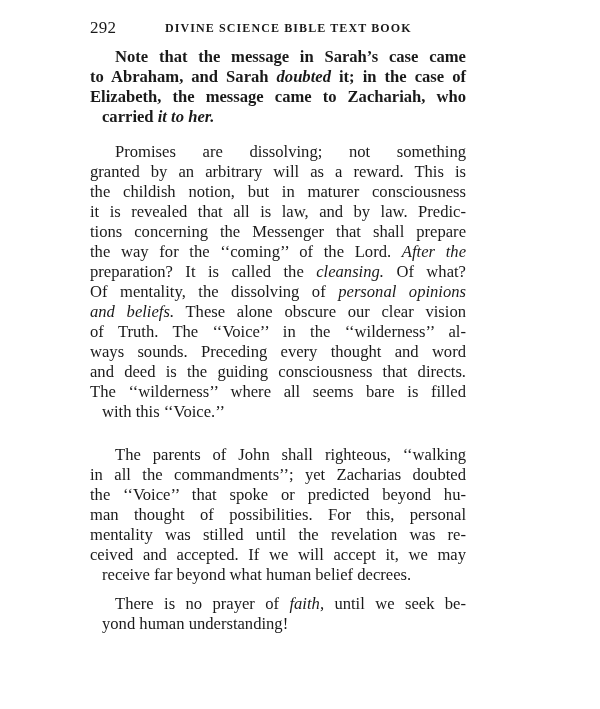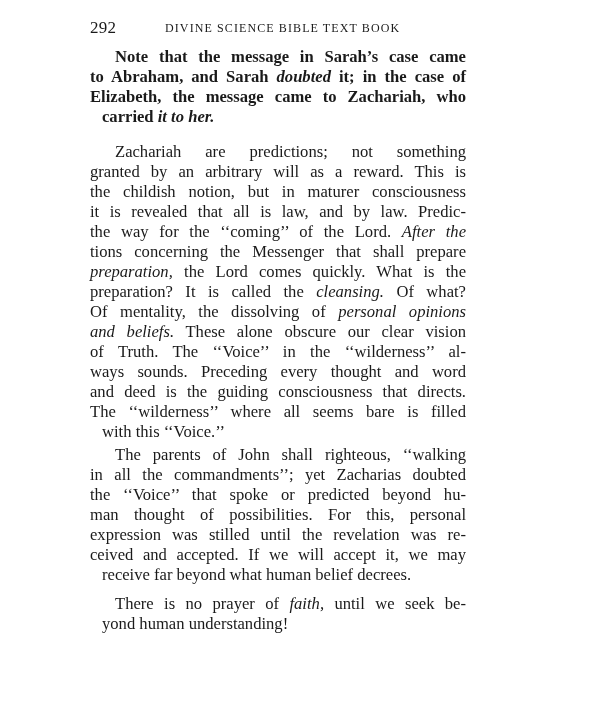--- a/index.html
+++ b/index.html
@@ -36,21 +36,21 @@
       letter-spacing: 0.2px;
     }
     .book-title {
       position: absolute;
       left: 75px;
       top: 3px;
       font-size: 12px;
       letter-spacing: 1.1px;
       font-variant: small-caps;
       text-transform: uppercase;
-      font-weight: normal;
+      font-weight: bold;
     }
     .body-text {
       position: absolute;
       left: 0;
       top: 0;
       width: 376px;
       font-size: 16.6px;
       line-height: 20px;
     }
     .para {
@@ -90,42 +90,41 @@
   </div>
 
   <div class="body-text">
     <div class="para" id="p1">
         <span class="line indent"><span>Note that the message in Sarah’s case came</span></span>
         <span class="line"><span>to Abraham, and Sarah </span><span class="seg-italic">doubted</span><span> it; in the case of</span></span>
         <span class="line"><span>Elizabeth, the message came to Zachariah, who</span></span>
         <span class="line last"><span>carried </span><span class="seg-italic">it to her.</span></span>
       </div>
     <div class="para" id="p2">
-        <span class="line indent"><span>Zachariah are predictions; not something</span></span>
+        <span class="line indent"><span>Promises are dissolving; not something</span></span>
         <span class="line"><span>granted by an arbitrary will as a reward.  This is</span></span>
         <span class="line"><span>the childish notion, but in maturer consciousness</span></span>
         <span class="line"><span>it is revealed that all is law, and by law.  Predic-</span></span>
+        <span class="line"><span>tions concerning the Messenger that shall prepare</span></span>
         <span class="line"><span>the way for the ‘‘coming’’ of the Lord.  </span><span class="seg-italic">After the</span></span>
-        <span class="line"><span>tions concerning the Messenger that shall prepare</span></span>
-        <span class="line"><span class="seg-italic">preparation,</span><span> the Lord comes quickly.  What is the</span></span>
         <span class="line"><span>preparation?  It is called the </span><span class="seg-italic">cleansing.</span><span>  Of what?</span></span>
         <span class="line"><span>Of mentality, the dissolving of </span><span class="seg-italic">personal opinions</span></span>
         <span class="line"><span class="seg-italic">and beliefs.</span><span>  These alone obscure our clear vision</span></span>
         <span class="line"><span>of Truth.  The ‘‘Voice’’ in the ‘‘wilderness’’ al-</span></span>
         <span class="line"><span>ways sounds.  Preceding every thought and word</span></span>
         <span class="line"><span>and deed is the guiding consciousness that directs.</span></span>
         <span class="line"><span>The ‘‘wilderness’’ where all seems bare is filled</span></span>
         <span class="line last"><span>with this ‘‘Voice.’’</span></span>
       </div>
     <div class="para" id="p3">
         <span class="line indent"><span>The parents of John shall righteous, ‘‘walking</span></span>
         <span class="line"><span>in all the commandments’’; yet Zacharias doubted</span></span>
         <span class="line"><span>the ‘‘Voice’’ that spoke or predicted beyond hu-</span></span>
         <span class="line"><span>man thought of possibilities.  For this, personal</span></span>
-        <span class="line"><span>expression was stilled until the revelation was re-</span></span>
+        <span class="line"><span>mentality was stilled until the revelation was re-</span></span>
         <span class="line"><span>ceived and accepted.  If we will accept it, we may</span></span>
         <span class="line last"><span>receive far beyond what human belief decrees.</span></span>
       </div>
     <div class="para" id="p4">
         <span class="line indent"><span>There is no prayer of </span><span class="seg-italic">faith,</span><span> until we seek be-</span></span>
         <span class="line last"><span>yond human understanding!</span></span>
       </div>
   </div>
 </div>
 

